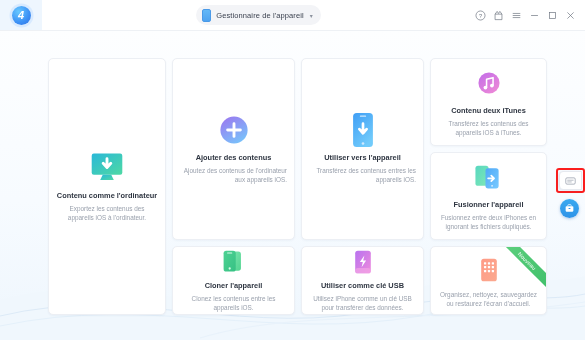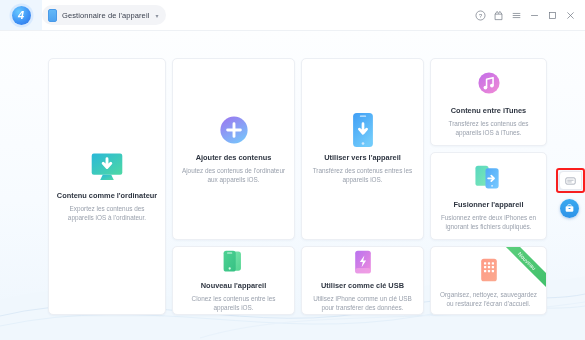--- a/index.html
+++ b/index.html
@@ -29,21 +29,21 @@
   }
   .logo-circle {
     width: 19px; height: 19px; border-radius: 50%;
     background: radial-gradient(circle at 35% 30%, #66c8ff 0%, #3b8ff5 60%, #2f6fe0 100%);
     box-shadow: 0 0 0 2.5px #d8eaff;
     display: flex; align-items: center; justify-content: center;
     color: #fff; font-size: 11px; font-weight: bold; font-style: italic;
     line-height: 1;
   }
   .titlebar-center {
-    flex: 1; display: flex; align-items: center; justify-content: flex-start;
+    flex: 1; display: flex; align-items: center; justify-content: center;
   }
   .module-pill {
     height: 20px;
     background: #f3f4f7;
     border-radius: 10px;
     display: flex; align-items: center;
     padding: 0 8px 0 6px;
     gap: 5px;
     cursor: default;
   }
@@ -94,21 +94,21 @@
     align-items: center;
     justify-content: center;
     text-align: center;
     padding: 4px 7px;
     box-sizing: border-box;
     cursor: pointer;
     position: relative;
     overflow: hidden;
   }
   .card.tall   { grid-row: span 3; }
-  .card.two    { grid-row: span 2; }
+  .card.two    { grid-row: span 2; text-align: right; }
   .card-title {
     font-size: 7.4px; font-weight: bold; color: #2f3642;
     margin-top: 7px; line-height: 1.2;
   }
   .card-desc {
     font-size: 6.4px; color: #9aa1ad; line-height: 1.42;
     margin-top: 3px; max-width: 112px;
   }
   .icon-wrap { display: flex; align-items: center; justify-content: center; height: 34px; }
 
@@ -283,21 +283,21 @@
           <stop offset="0%" stop-color="#c36ee8"></stop>
               <stop offset="100%" stop-color="#f08ad6"></stop>
         </linearGradient>
           </defs>
         <circle cx="16" cy="16" r="13" fill="url(#gITunes)"></circle>
         <path d="M13 21.5 V11.5 L21 9.4 V19" fill="none" stroke="#fff" stroke-width="1.9" stroke-linejoin="round"></path>
         <circle cx="11.6" cy="21.6" r="2.3" fill="#fff"></circle>
         <circle cx="19.6" cy="19.2" r="2.3" fill="#fff"></circle>
       </svg>
     </div>
-    <div class="card-title">Contenu entre iTunes</div>
+    <div class="card-title">Contenu deux iTunes</div>
     <div class="card-desc">Transférez les contenus des appareils iOS à iTunes.</div>
   </div>
 
   <div class="card">
     <div class="icon-wrap">
       <svg width="30" height="28" viewBox="0 0 34 32">
         <defs>
           <linearGradient id="gMergeBack" x1="0" y1="0" x2="1" y2="1">
             <stop offset="0%" stop-color="#58d7c0"></stop>
               <stop offset="100%" stop-color="#7fe8b6"></stop>
@@ -329,21 +329,21 @@
             <stop offset="0%" stop-color="#4ed293"></stop>
               <stop offset="100%" stop-color="#37c184"></stop>
           </linearGradient>
         </defs>
         <rect x="10" y="3" width="13" height="22" rx="3" fill="url(#gClone1)"></rect>
         <rect x="3" y="2" width="14" height="24" rx="3" fill="url(#gClone2)"></rect>
         <rect x="7" y="4" width="6" height="1.2" rx="0.6" fill="#d8fbe9"></rect>
         <circle cx="10" cy="22.5" r="1.3" fill="#d8fbe9"></circle>
       </svg>
     </div>
-    <div class="card-title">Nouveau l'appareil</div>
+    <div class="card-title">Cloner l'appareil</div>
     <div class="card-desc">Clonez les contenus entre les appareils iOS.</div>
   </div>
 
   <div class="card">
     <div class="icon-wrap">
       <svg width="22" height="26" viewBox="0 0 24 30">
         <defs>
             <linearGradient id="gUsb" x1="0" y1="0" x2="1" y2="1">
           <stop offset="0%" stop-color="#b872ef"></stop>
               <stop offset="100%" stop-color="#ef8bdd"></stop>

